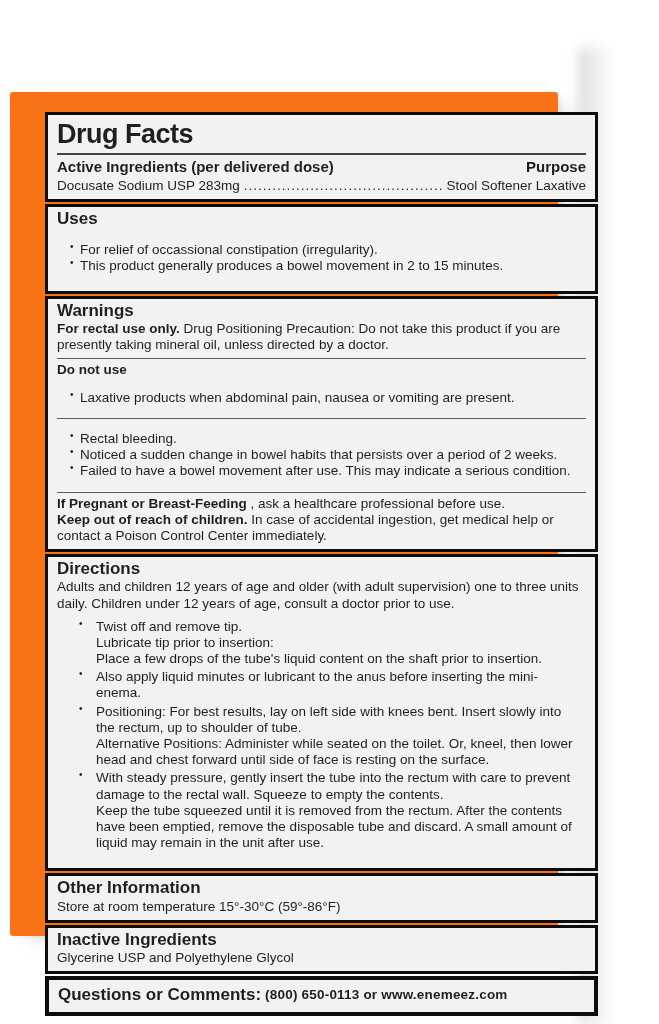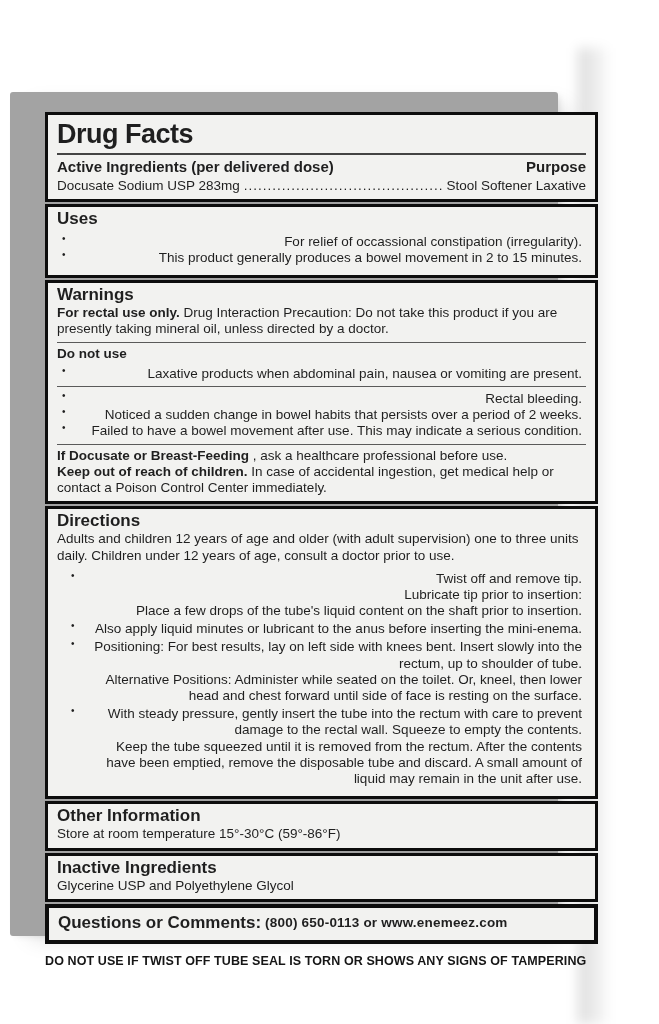--- a/index.html
+++ b/index.html
@@ -9,21 +9,21 @@
   }
   
   .edge-strip{
     position:absolute;left:578px;top:48px;width:30px;height:976px;
     background:linear-gradient(to right, rgba(0,0,0,0.14), rgba(0,0,0,0.02));
     filter:blur(6px);
   }
   
   .label{
     position:absolute;left:10px;top:92px;width:548px;height:844px;
-    background:#a3a3a3;border-radius:3px;
+    background:#f97316;border-radius:3px;
     box-shadow:14px 8px 22px -8px rgba(0,0,0,0.18), 3px 2px 6px -2px rgba(0,0,0,0.10);
   }
   .stack{
     position:absolute;left:35px;top:20px;width:553px;
     display:flex;flex-direction:column;gap:2px;
   }
   .box{
     border:3px solid #0d0d0d;background:#f2f2f0;
     padding:1px 9px 5px 9px;box-sizing:border-box;
   }
@@ -36,21 +36,21 @@
   .t{font-size:13.5px;line-height:1.2;}
   .b{font-weight:bold;}
   .pre{white-space:pre-line;}
   .ai-row{
     display:flex;justify-content:space-between;align-items:baseline;
     font-size:15px;font-weight:bold;margin-top:3px;line-height:1.25;
   }
   .leader-row{display:flex;align-items:baseline;font-size:13.5px;line-height:1.3;}
   .dots{flex:1;overflow:hidden;white-space:nowrap;margin:0 4px;letter-spacing:1px;}
   .divider{border:none;border-top:1px solid #5a5a5a;margin:4px 0 3px 0;}
-  ul{margin:4px;padding:0;list-style:none;text-align:right;}
+  ul{margin:12px;padding:0;list-style:none;}
   .tight li{position:relative;padding-left:11px;}
   .tight li::before{content:"\2022";position:absolute;left:1px;top:-1px;font-size:10px;}
   .steps{margin-top:7px;}
   .steps li{position:relative;padding-left:27px;margin-top:2px;}
   .steps li::before{content:"\2022";position:absolute;left:10px;top:-1px;font-size:10px;}
   .qc-row{display:flex;align-items:center;gap:4px;padding:3px 0 2px 0;}
   .qc-contact{font-size:13.5px;font-weight:bold;letter-spacing:0.2px;}
   .tamper{
     margin-top:8px;text-align:left;font-size:12.5px;font-weight:bold;
     letter-spacing:0.1px;color:#161616;
@@ -81,36 +81,36 @@
       <div class="h2">Uses</div>
       <ul class="t tight">
         <li>For relief of occassional constipation (irregularity).</li>
         <li>This product generally produces a bowel movement in 2 to 15 minutes.</li>
       </ul>
     </div>
 
     <div class="box">
       <div class="h2">Warnings</div>
       <div class="t">
-        <span class="b">For rectal use only.</span><span> Drug Interaction Precaution: Do not take this product if you are presently taking mineral oil, unless directed by a doctor.</span>
+        <span class="b">For rectal use only.</span><span> Drug Positioning Precaution: Do not take this product if you are presently taking mineral oil, unless directed by a doctor.</span>
       </div>
       <hr class="divider">
       <div class="t b">Do not use</div>
       <ul class="t tight">
         <li>Laxative products when abdominal pain, nausea or vomiting are present.</li>
       </ul>
       <hr class="divider">
       <ul class="t tight">
         <li>Rectal bleeding.</li>
         <li>Noticed a sudden change in bowel habits that persists over a period of 2 weeks.</li>
         <li>Failed to have a bowel movement after use. This may indicate a serious condition.</li>
       </ul>
       <hr class="divider">
       <div class="t">
-        <span class="b">If Docusate or Breast-Feeding</span><span> , ask a healthcare professional before use.</span>
+        <span class="b">If Pregnant or Breast-Feeding</span><span> , ask a healthcare professional before use.</span>
       </div>
       <div class="t">
         <span class="b">Keep out of reach of children.</span><span> In case of accidental ingestion, get medical help or contact a Poison Control Center immediately.</span>
       </div>
     </div>
 
     <div class="box">
       <div class="h2">Directions</div>
       <div class="t">Adults and children 12 years of age and older (with adult supervision) one to three units daily. Children under 12 years of age, consult a doctor prior to use.</div>
       <ul class="t steps">

